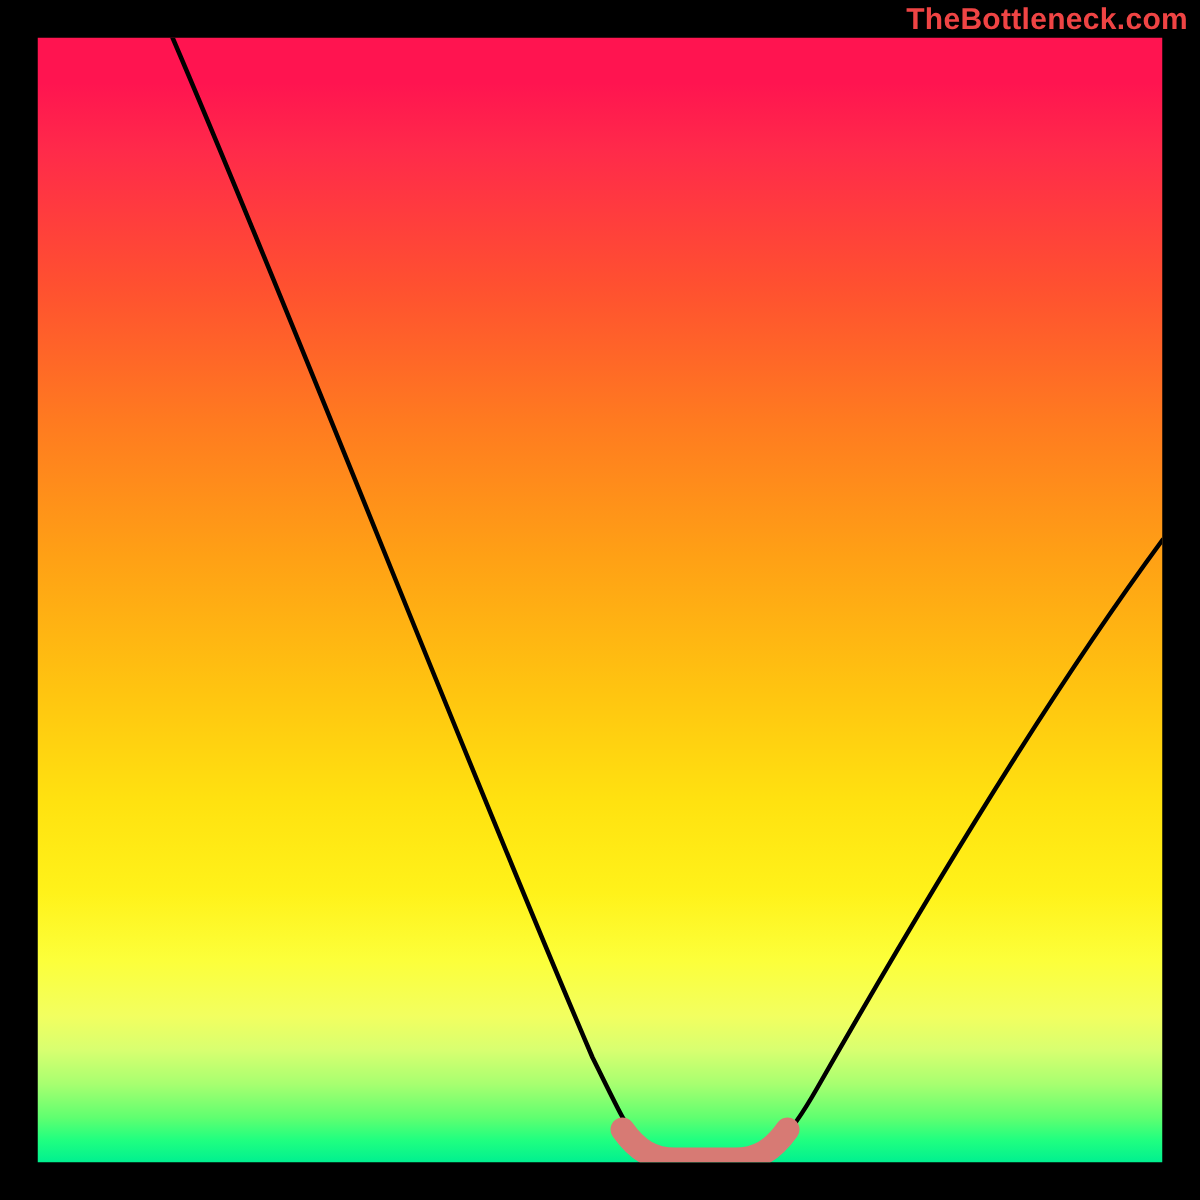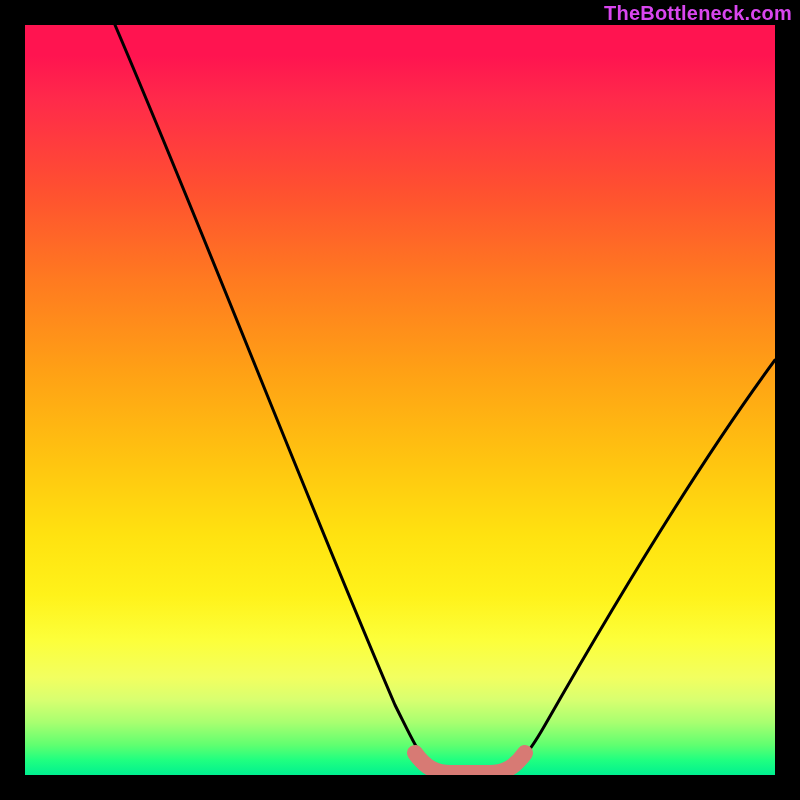--- a/index.html
+++ b/index.html
@@ -16,21 +16,21 @@
     left: 0;
     top: 0;
     width: 800px;
     height: 800px;
     background: #000;
   }
   .watermark {
     position: absolute;
     top: 2px;
     right: 8px;
-    color: #d946ef;
+    color: #ef4444;
     font-size: 20px;
     font-weight: 600;
     letter-spacing: 0.2px;
     z-index: 10;
   }
   .plot {
     position: absolute;
     left: 25px;
     top: 25px;
     width: 750px;

